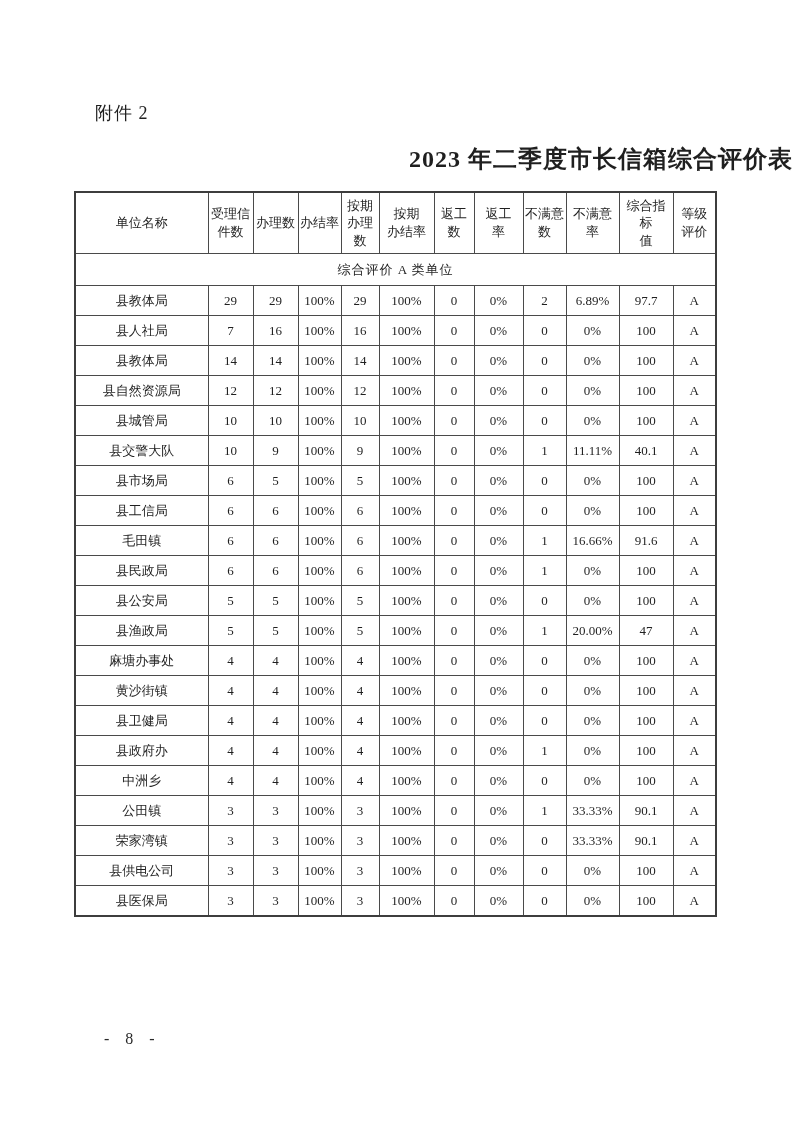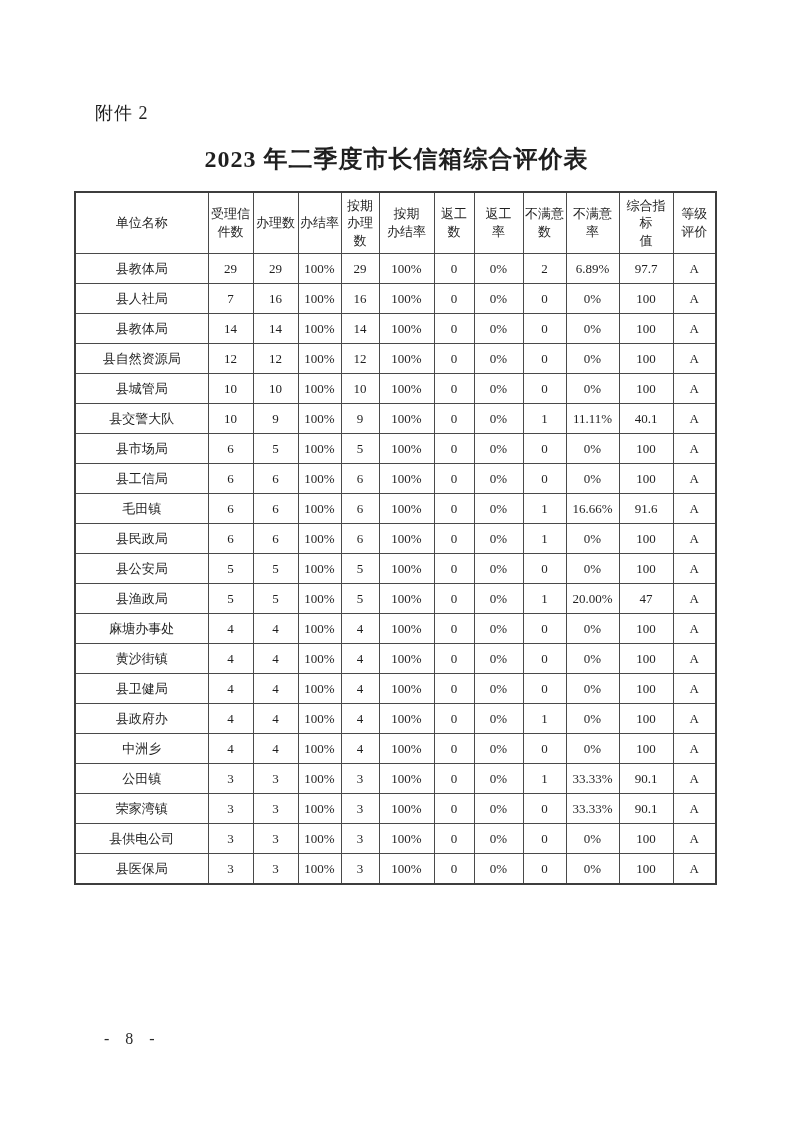--- a/index.html
+++ b/index.html
@@ -23,21 +23,21 @@
     left: 95px;
     top: 101px;
     font-size: 18px;
     letter-spacing: 1px;
   }
   .doc-title {
     position: absolute;
     left: 0;
     top: 143px;
     width: 100%;
-    text-align: center;
+    text-align: right;
     font-size: 24px;
     font-weight: bold;
     letter-spacing: 1px;
   }
   table.eval-table {
     position: absolute;
     left: 74px;
     top: 191px;
     width: 641px;
     border-collapse: collapse;
@@ -118,20 +118,23 @@
         <th>不满意
 数</th>
         <th>不满意率</th>
         <th>综合指标
 值</th>
         <th>等级
 评价</th>
       </tr>
     </thead>
     <tbody>
+      <tr class="section-row">
+        <td colspan="12">综合评价 A 类单位</td>
+      </tr>
     <tr>
           <td>县教体局</td>
           <td>29</td>
           <td>29</td>
           <td>100%</td>
           <td>29</td>
           <td>100%</td>
           <td>0</td>
           <td>0%</td>
           <td>2</td>

